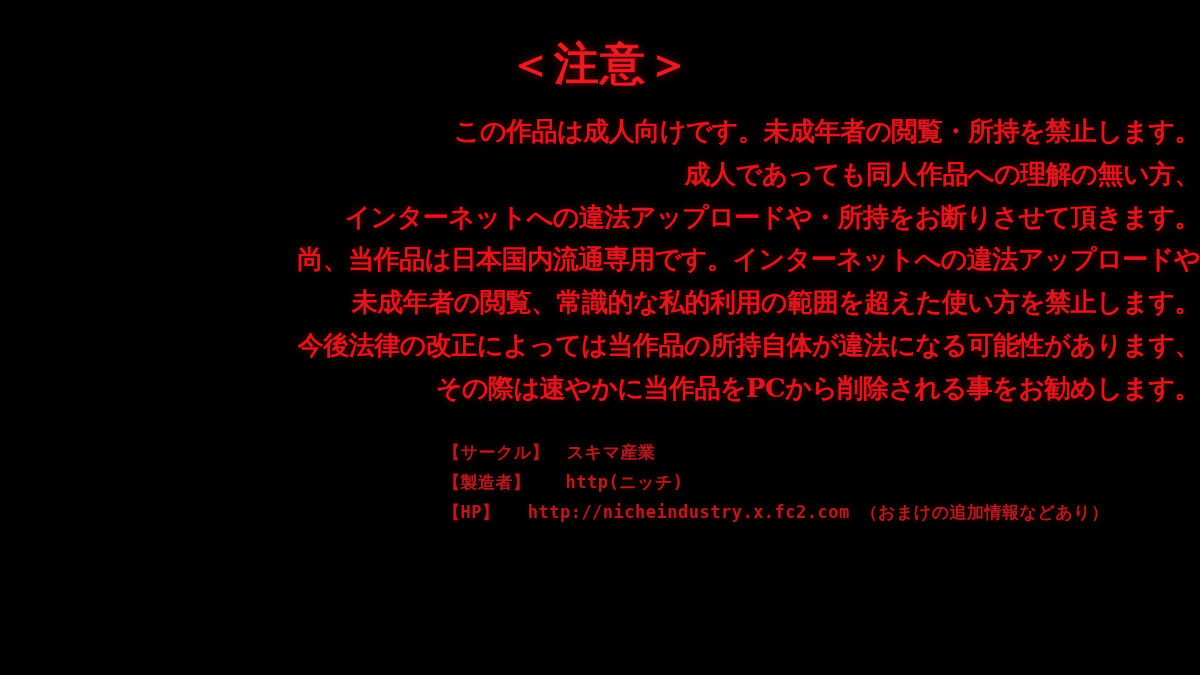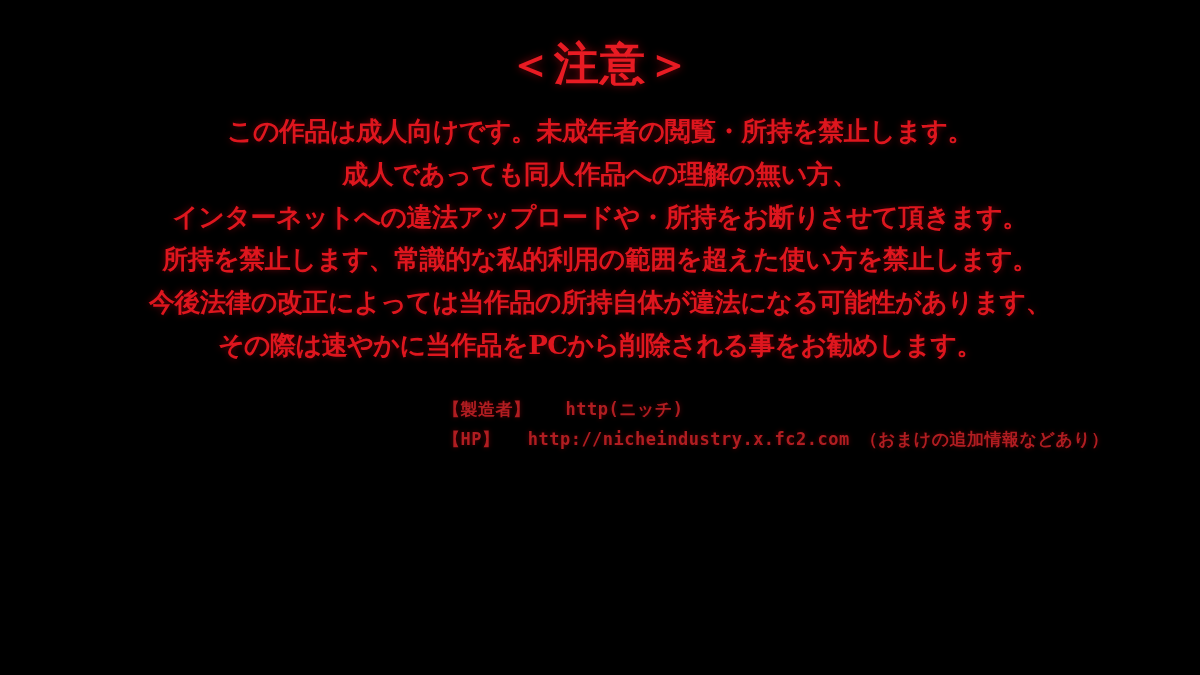--- a/index.html
+++ b/index.html
@@ -24,21 +24,21 @@
     text-shadow: 0 0 8px rgba(200, 10, 20, 0.6);
   }
   .notice {
     margin-top: 16px;
     text-shadow: 0 0 7px rgba(190, 10, 20, 0.55);
   }
   .nline {
     font-size: 26px;
     font-weight: bold;
     line-height: 42.8px;
-    text-align: center;
+    text-align: right;
     letter-spacing: -0.5px;
     white-space: pre;
   }
   .credits {
     margin-top: 27px;
     margin-left: 443px;
     font-family: "DejaVu Sans Mono", "Liberation Mono", monospace;
     text-shadow: 0 0 5px rgba(150, 10, 15, 0.55);
   }
   .cline {
@@ -53,23 +53,25 @@
 <body>
 
 <div class="screen">
 
   <div class="title" style="color: rgb(232, 27, 35);">＜注意＞</div>
 
   <div class="notice" style="color: rgb(222, 22, 30);">
     <div class="nline">この作品は成人向けです。未成年者の閲覧・所持を禁止します。</div>
     <div class="nline">成人であっても同人作品への理解の無い方、</div>
     <div class="nline">インターネットへの違法アップロードや・所持をお断りさせて頂きます。</div>
-    <div class="nline">所持を禁止します、常識的な私的利用の範囲を超えた使い方を禁止します。</div>
+    <div class="nline">尚、当作品は日本国内流通専用です。インターネットへの違法アップロードや</div>
+    <div class="nline">未成年者の閲覧、常識的な私的利用の範囲を超えた使い方を禁止します。</div>
     <div class="nline">今後法律の改正によっては当作品の所持自体が違法になる可能性があります、</div>
     <div class="nline">その際は速やかに当作品をPCから削除される事をお勧めします。</div>
   </div>
 
   <div class="credits" style="color: rgb(176, 29, 33);">
+    <div class="cline">【サークル】　スキマ産業</div>
     <div class="cline">【製造者】　　http(ニッチ)</div>
     <div class="cline">【HP】　 http://nicheindustry.x.fc2.com （おまけの追加情報などあり）</div>
   </div>
 
 </div>
 
 </body></html>

